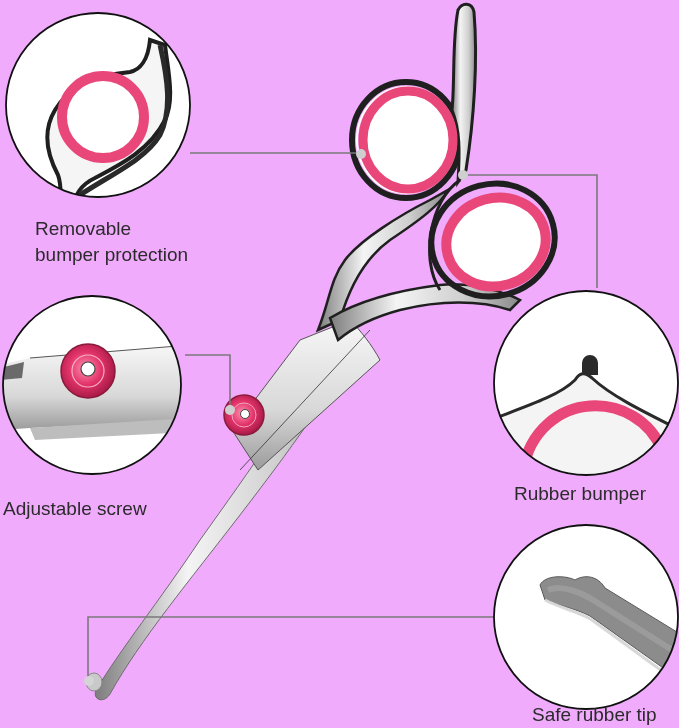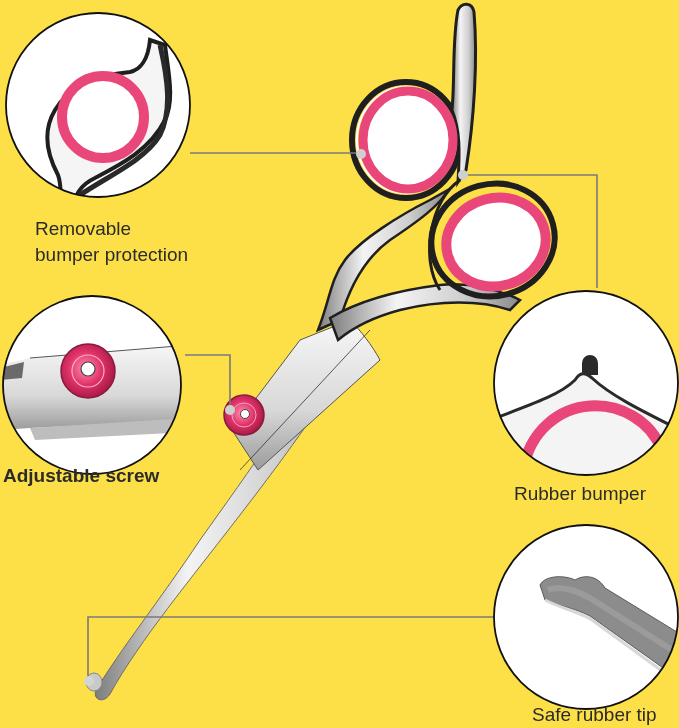--- a/index.html
+++ b/index.html
@@ -1,16 +1,16 @@
 <!DOCTYPE html>
 <html><head>
 <meta charset="utf-8">
 <style>
   html, body { margin: 0; padding: 0; background: #ffffff; }
-  #canvas { position: relative; width: 679px; height: 728px; overflow: hidden; background: #fde047; }
+  #canvas { position: relative; width: 679px; height: 728px; overflow: hidden; background: #f0abfc; }
   svg { position: absolute; left: 0; top: 0; }
   .label { position: absolute; font-family: "Liberation Sans", sans-serif; font-size: 19px; color: #2b2b2b; line-height: 26px; white-space: nowrap; }
 </style>
 </head>
 <body>
 
 <div id="canvas">
   <svg width="679" height="728" viewBox="0 0 679 728">
     <defs>
       <linearGradient id="steel" x1="0" y1="0" x2="1" y2="0">
@@ -126,16 +126,16 @@
         <path d="M548 590 C 560 585, 575 590, 590 598 L 680 655" fill="none" stroke="#a5a5a5" stroke-width="6" opacity="0.6"></path>
       </g>
       <circle cx="586" cy="617" r="92" fill="none" stroke="#111" stroke-width="1.8"></circle>
     </g>
   </svg>
 
   <div class="label" style="left:35px; top:216px;">
     <div>Removable</div>
     <div>bumper protection</div>
   </div>
-  <div class="label" style="left:3px; top:463px;font-weight:bold;">Adjustable screw</div>
+  <div class="label" style="left:3px; top:496px;">Adjustable screw</div>
   <div class="label" style="left:514px; top:481px;">Rubber bumper</div>
   <div class="label" style="left:532px; top:702px;">Safe rubber tip</div>
 </div>
 
 </body></html>

